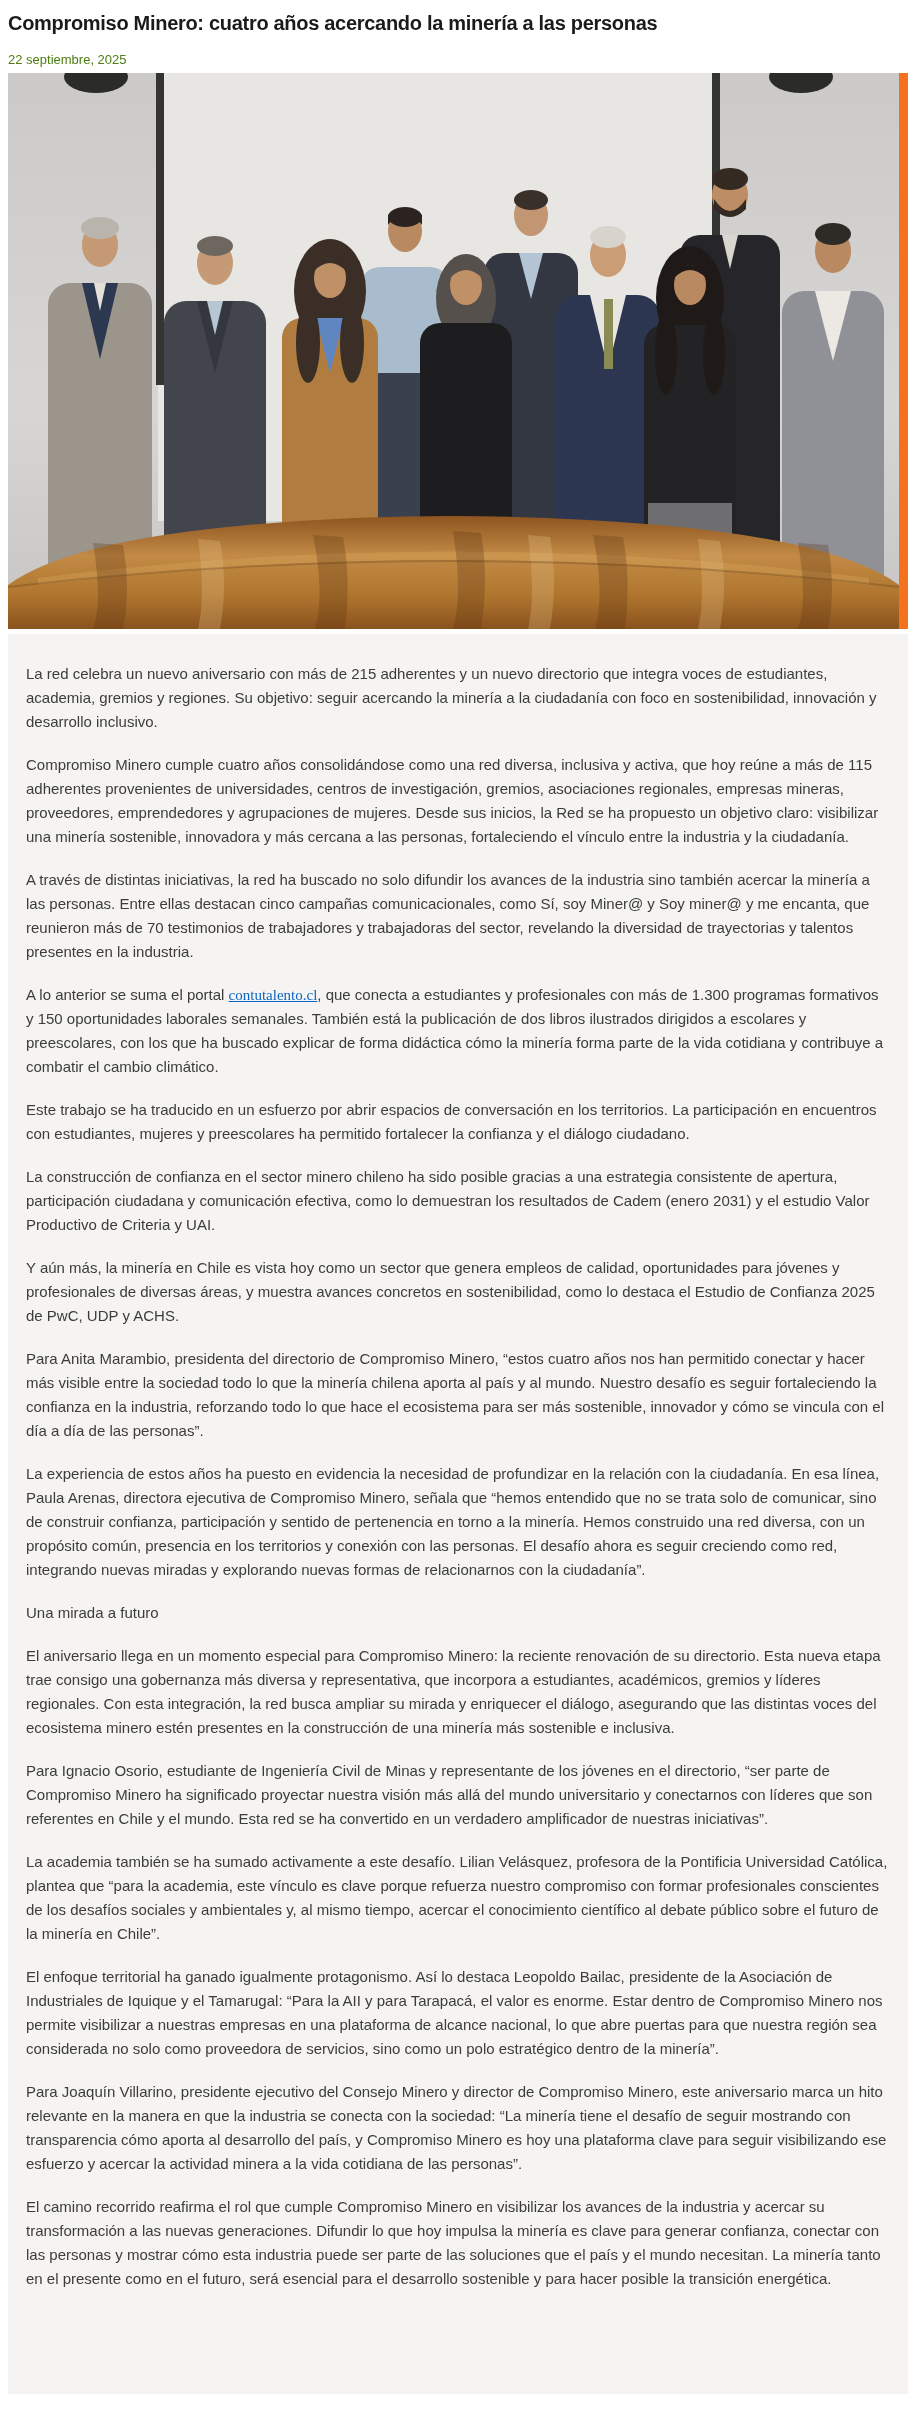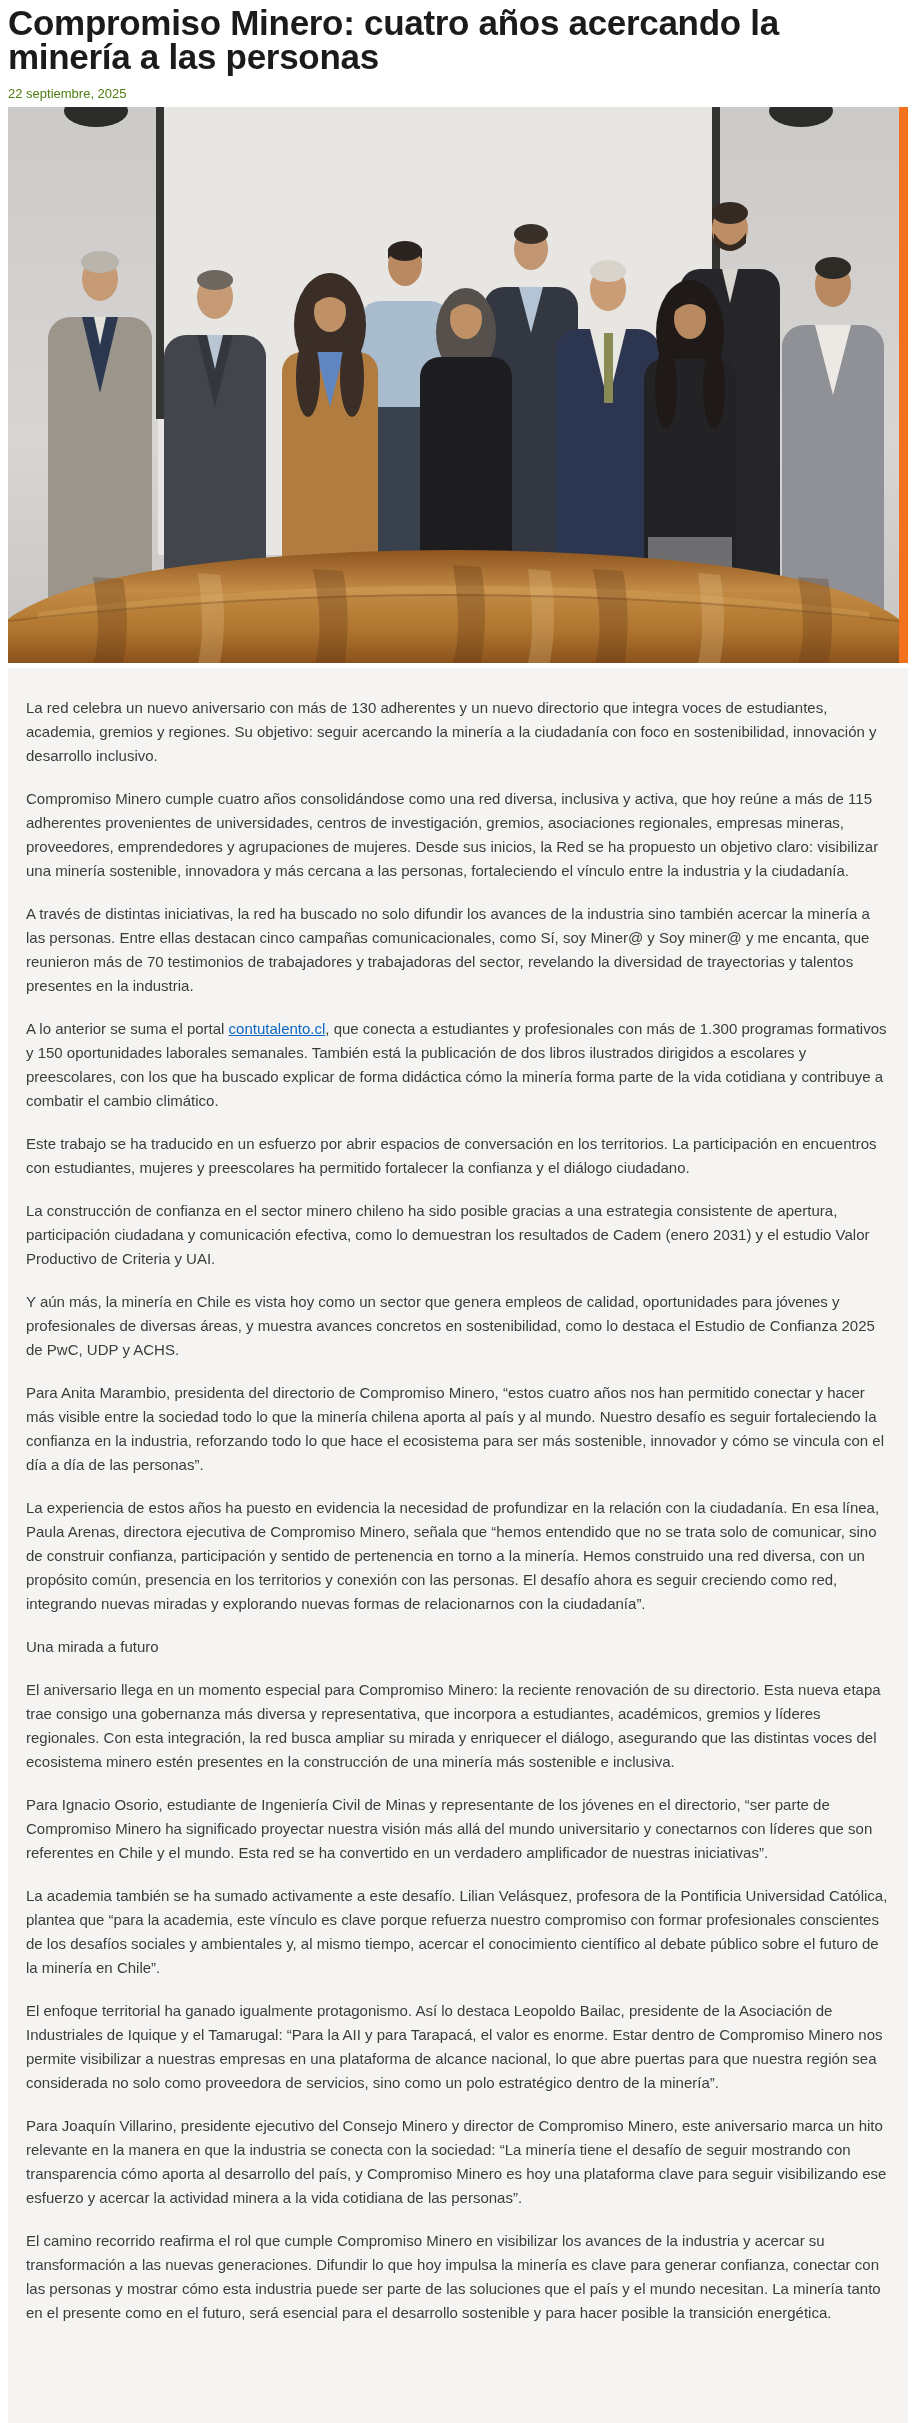--- a/index.html
+++ b/index.html
@@ -5,21 +5,21 @@
   * { box-sizing: border-box; margin: 0; padding: 0; }
   html, body { background: #ffffff; }
   body {
     width: 916px;
     font-family: "Liberation Sans", sans-serif;
     color: #3c3c3b;
   }
   .page { padding: 6px 8px 0 8px; }
 
   h1.title {
-    font-size: 35px;
+    font-size: 20px;
     line-height: 34px;
     font-weight: 700;
     letter-spacing: -0.3px;
     color: #1b1b19;
     max-width: 830px;
   }
   .date {
     margin: 12px 0 6px 0;
     font-size: 13px;
     line-height: 15px;
@@ -56,20 +56,21 @@
     line-height: 24px;
     color: #3c3c3b;
     margin-bottom: 19px;
   }
   section.content p:last-child { margin-bottom: 14px; }
   p.subhead { margin-top: 4px; }
   a.body-link {
     color: #0b66c3;
     text-decoration: underline;
     cursor: pointer;
+    font-family: Liberation Serif, serif;
   }
 </style>
 </head>
 <body>
 
 <div class="page">
 
   <h1 class="title">Compromiso Minero: cuatro años acercando la minería a las personas</h1>
   <div class="date">22 septiembre, 2025</div>
 
@@ -183,21 +184,21 @@
           <path d="M520 462 q8 60 0 94 l22 0 q8 -48 0 -92 Z" fill="#e8c38a"></path>
           <path d="M690 466 q8 56 0 90 l22 0 q8 -44 0 -88 Z" fill="#e8c38a"></path>
         </g>
         <path d="M0 514 Q445 462 891 514" stroke="#4a2a0e" stroke-width="2" fill="none" opacity="0.25"></path>
       </svg>
     </div>
     <div class="accent-bar" style="background: rgb(244, 113, 29);"></div>
   </figure>
 
   <section class="content" style="background: rgb(245, 244, 242);">
-    <p>La red celebra un nuevo aniversario con más de 130 adherentes y un nuevo directorio que integra voces de estudiantes, academia, gremios y regiones. Su objetivo: seguir acercando la minería a la ciudadanía con foco en sostenibilidad, innovación y desarrollo inclusivo.</p>
+    <p>La red celebra un nuevo aniversario con más de 215 adherentes y un nuevo directorio que integra voces de estudiantes, academia, gremios y regiones. Su objetivo: seguir acercando la minería a la ciudadanía con foco en sostenibilidad, innovación y desarrollo inclusivo.</p>
     <p>Compromiso Minero cumple cuatro años consolidándose como una red diversa, inclusiva y activa, que hoy reúne a más de 115 adherentes provenientes de universidades, centros de investigación, gremios, asociaciones regionales, empresas mineras, proveedores, emprendedores y agrupaciones de mujeres. Desde sus inicios, la Red se ha propuesto un objetivo claro: visibilizar una minería sostenible, innovadora y más cercana a las personas, fortaleciendo el vínculo entre la industria y la ciudadanía.</p>
     <p>A través de distintas iniciativas, la red ha buscado no solo difundir los avances de la industria sino también acercar la minería a las personas. Entre ellas destacan cinco campañas comunicacionales, como Sí, soy Miner@ y Soy miner@ y me encanta, que reunieron más de 70 testimonios de trabajadores y trabajadoras del sector, revelando la diversidad de trayectorias y talentos presentes en la industria.</p>
     <p><span>A lo anterior se suma el portal </span><a href="#" class="body-link" style="color: rgb(11, 102, 195);">contutalento.cl</a><span>, que conecta a estudiantes y profesionales con más de 1.300 programas formativos y 150 oportunidades laborales semanales. También está la publicación de dos libros ilustrados dirigidos a escolares y preescolares, con los que ha buscado explicar de forma didáctica cómo la minería forma parte de la vida cotidiana y contribuye a combatir el cambio climático.</span></p>
     <p>Este trabajo se ha traducido en un esfuerzo por abrir espacios de conversación en los territorios. La participación en encuentros con estudiantes, mujeres y preescolares ha permitido fortalecer la confianza y el diálogo ciudadano.</p>
     <p>La construcción de confianza en el sector minero chileno ha sido posible gracias a una estrategia consistente de apertura, participación ciudadana y comunicación efectiva, como lo demuestran los resultados de Cadem (enero 2031) y el estudio Valor Productivo de Criteria y UAI.</p>
     <p>Y aún más, la minería en Chile es vista hoy como un sector que genera empleos de calidad, oportunidades para jóvenes y profesionales de diversas áreas, y muestra avances concretos en sostenibilidad, como lo destaca el Estudio de Confianza 2025 de PwC, UDP y ACHS.</p>
     <p>Para Anita Marambio, presidenta del directorio de Compromiso Minero, “estos cuatro años nos han permitido conectar y hacer más visible entre la sociedad todo lo que la minería chilena aporta al país y al mundo. Nuestro desafío es seguir fortaleciendo la confianza en la industria, reforzando todo lo que hace el ecosistema para ser más sostenible, innovador y cómo se vincula con el día a día de las personas”.</p>
     <p>La experiencia de estos años ha puesto en evidencia la necesidad de profundizar en la relación con la ciudadanía. En esa línea, Paula Arenas, directora ejecutiva de Compromiso Minero, señala que “hemos entendido que no se trata solo de comunicar, sino de construir confianza, participación y sentido de pertenencia en torno a la minería. Hemos construido una red diversa, con un propósito común, presencia en los territorios y conexión con las personas. El desafío ahora es seguir creciendo como red, integrando nuevas miradas y explorando nuevas formas de relacionarnos con la ciudadanía”.</p>
     <p class="subhead">Una mirada a futuro</p>
     <p>El aniversario llega en un momento especial para Compromiso Minero: la reciente renovación de su directorio. Esta nueva etapa trae consigo una gobernanza más diversa y representativa, que incorpora a estudiantes, académicos, gremios y líderes regionales. Con esta integración, la red busca ampliar su mirada y enriquecer el diálogo, asegurando que las distintas voces del ecosistema minero estén presentes en la construcción de una minería más sostenible e inclusiva.</p>

